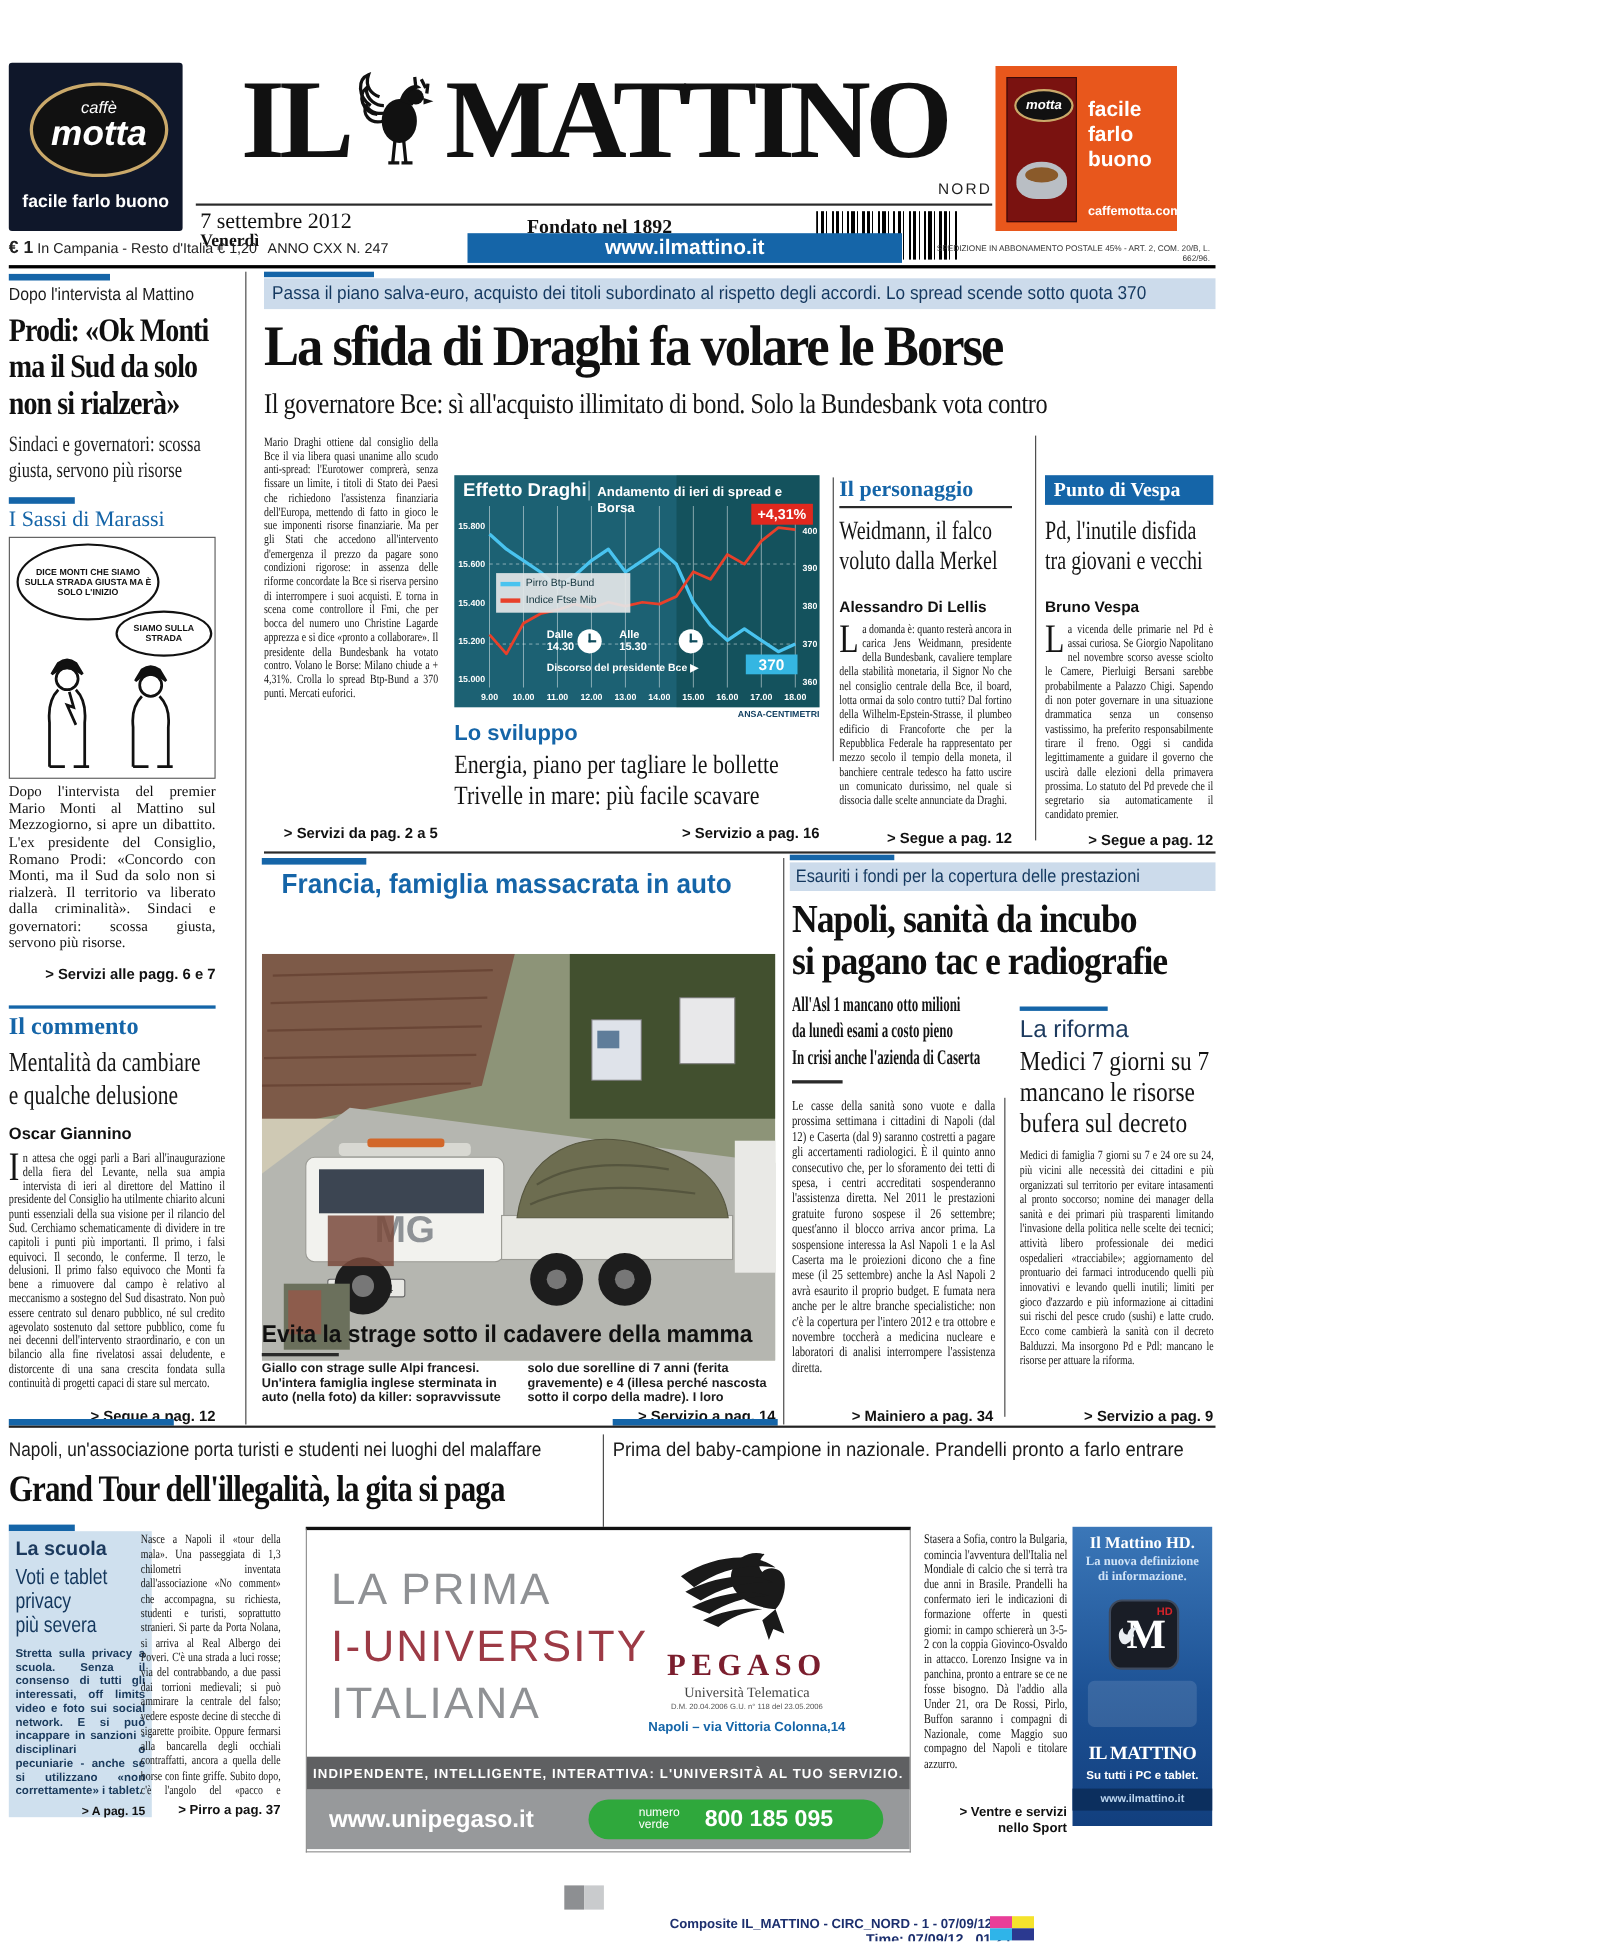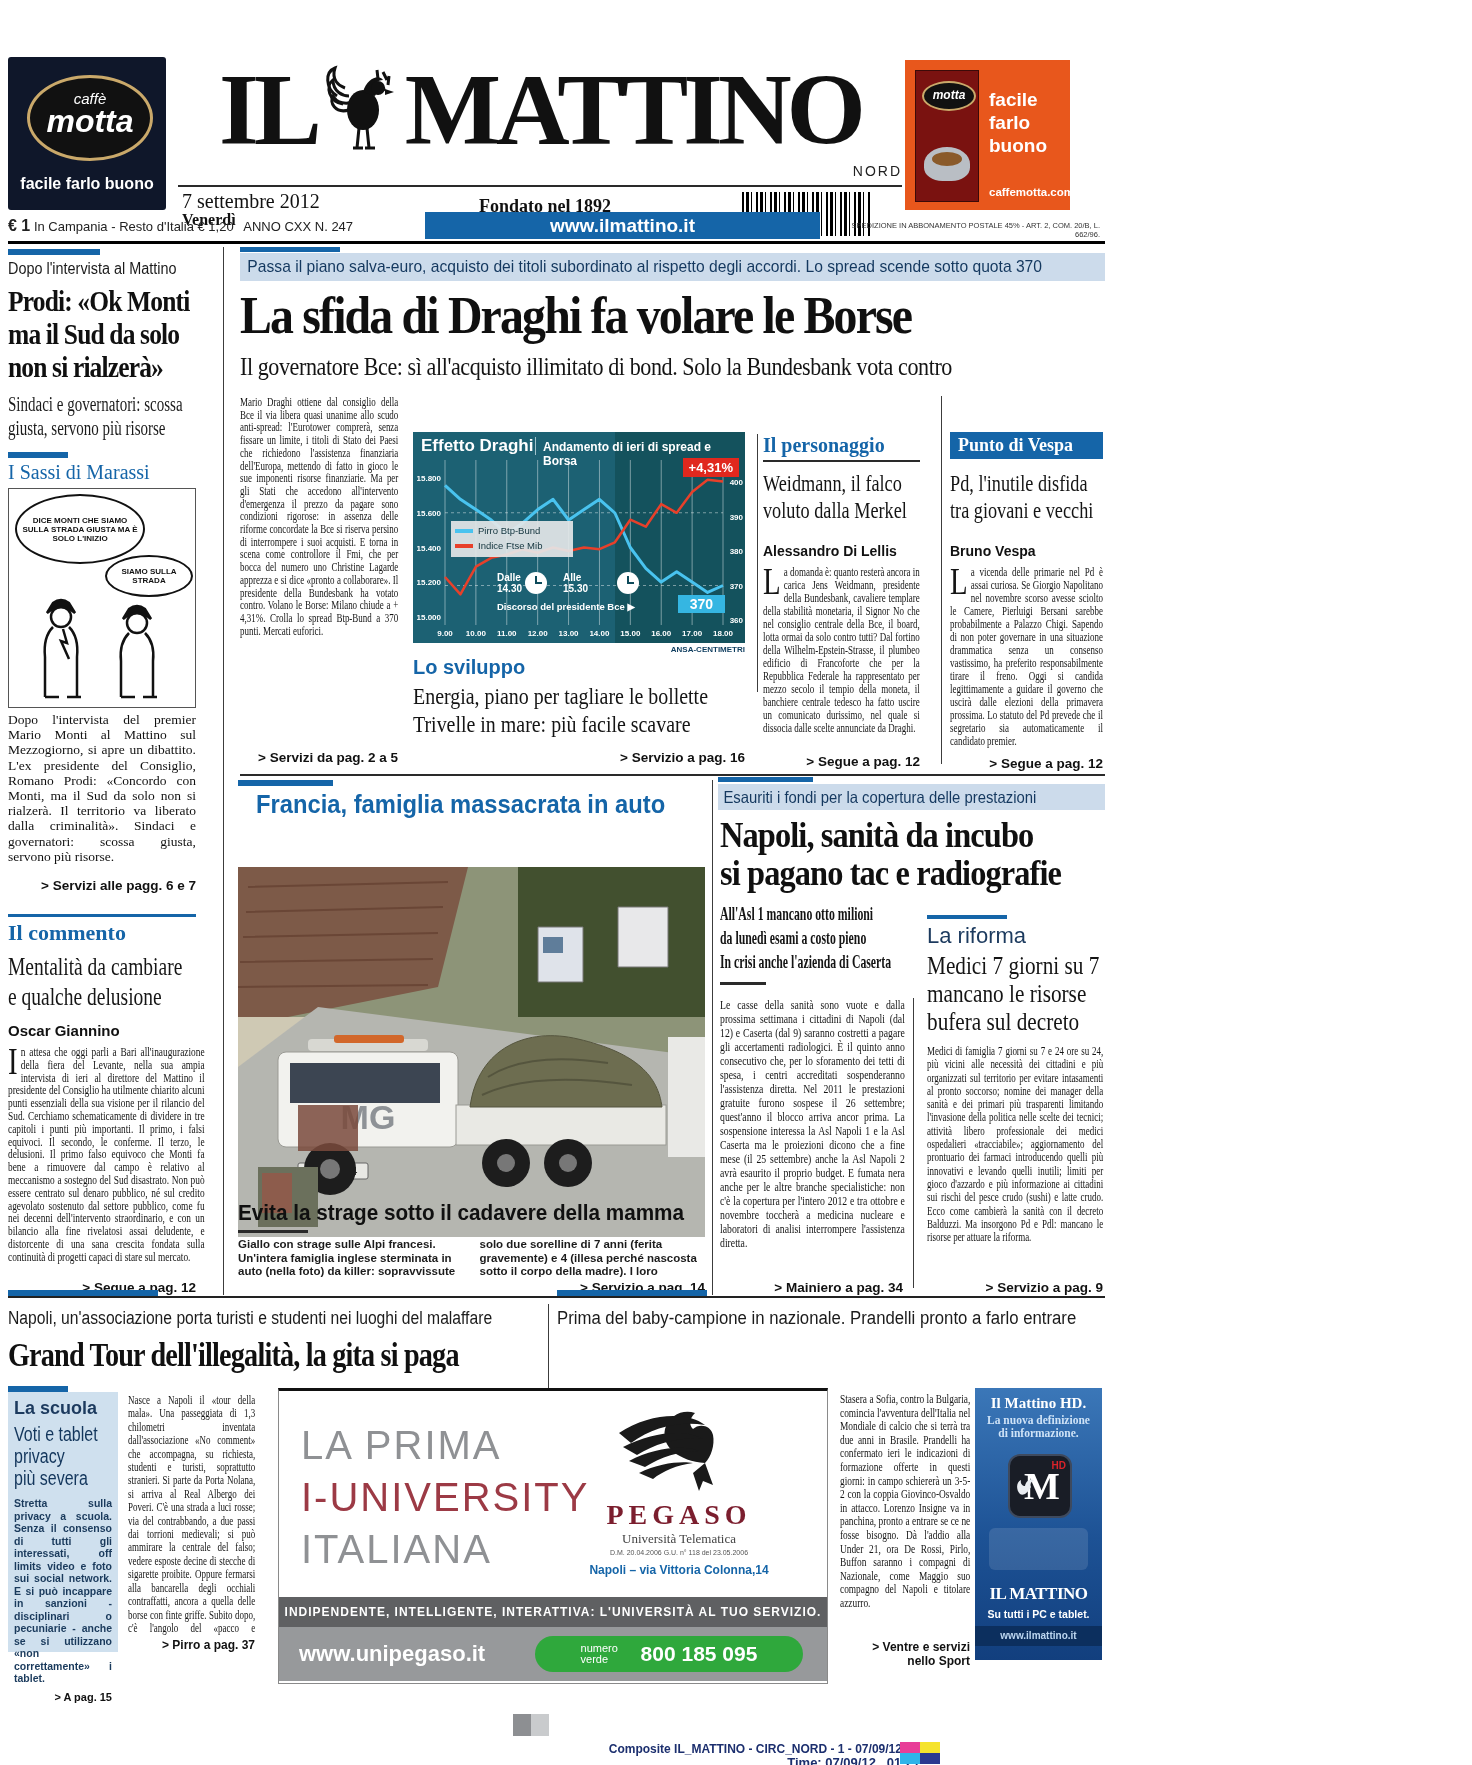--- a/index.html
+++ b/index.html
@@ -355,21 +355,21 @@
   </div>
   <div class="abs" style="left:8px;top:1336px;">
     <span class="cx ser headser" style="font-size:34px;white-space:nowrap;transform:scaleX(0.83);">Grand Tour dell'illegalità, la gita si paga</span>
   </div>
 
   <div class="abs kick" style="left:557px;top:1308px;">
     <span class="cx" style="font-size:18px;white-space:nowrap;transform:scaleX(0.93);">Prima del baby-campione in nazionale. Prandelli pronto a farlo entrare</span>
   </div>
 
   <div class="abs cap" style="left:8px;top:1386px;width:60px;height:6px;"></div>
-  <div class="abs" style="left:8px;top:1392px;width:110px;height:260px;background:#cfe0ee;">
+  <div class="abs" style="left:8px;top:1392px;width:130px;height:260px;background:#cfe0ee;">
     <div class="san" style="font-weight:bold;font-size:18px;color:#1c3a5e;padding:6px 0 0 6px;">La scuola</div>
     <div style="padding:4px 0 0 6px;">
       <span class="cx pre san" style="width:132px;font-size:20px;line-height:22px;transform:scaleX(0.8);color:#13365c;">Voti e tablet
 privacy
 più severa</span>
     </div>
     <div class="san j" style="margin:8px 6px 0 6px;font-weight:bold;font-size:10.5px;line-height:12.5px;color:#1a3a5c;">Stretta sulla privacy a scuola. Senza il consenso di tutti gli interessati, off limits video e foto sui social network. E si può incappare in sanzioni - disciplinari o pecuniarie - anche se si utilizzano «non correttamente» i tablet.</div>
     <div class="ref" style="margin:6px 6px 0 0;font-size:11px;">&gt; A pag. 15</div>
   </div>
 

